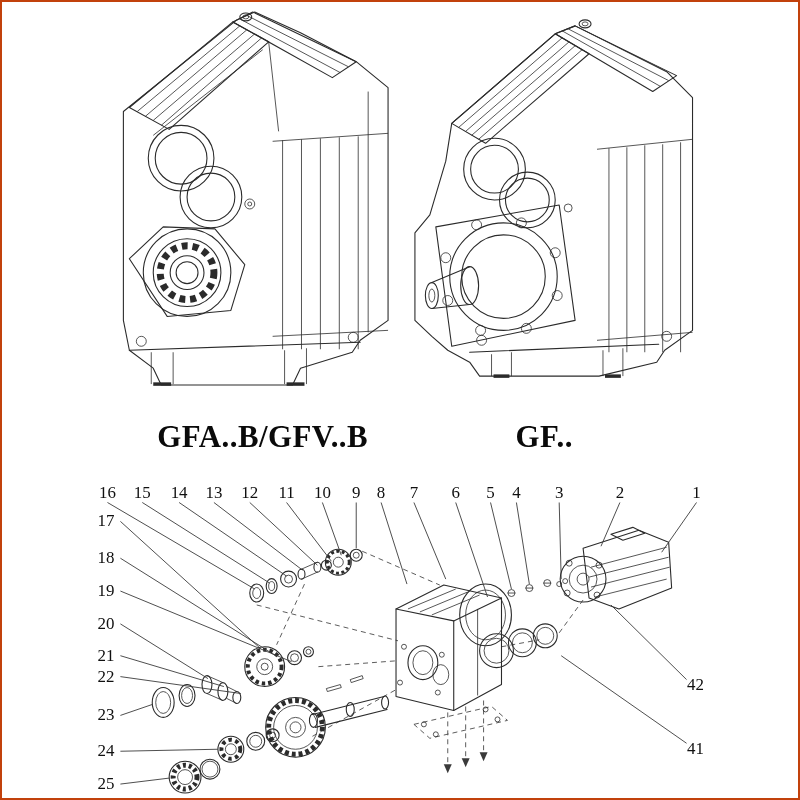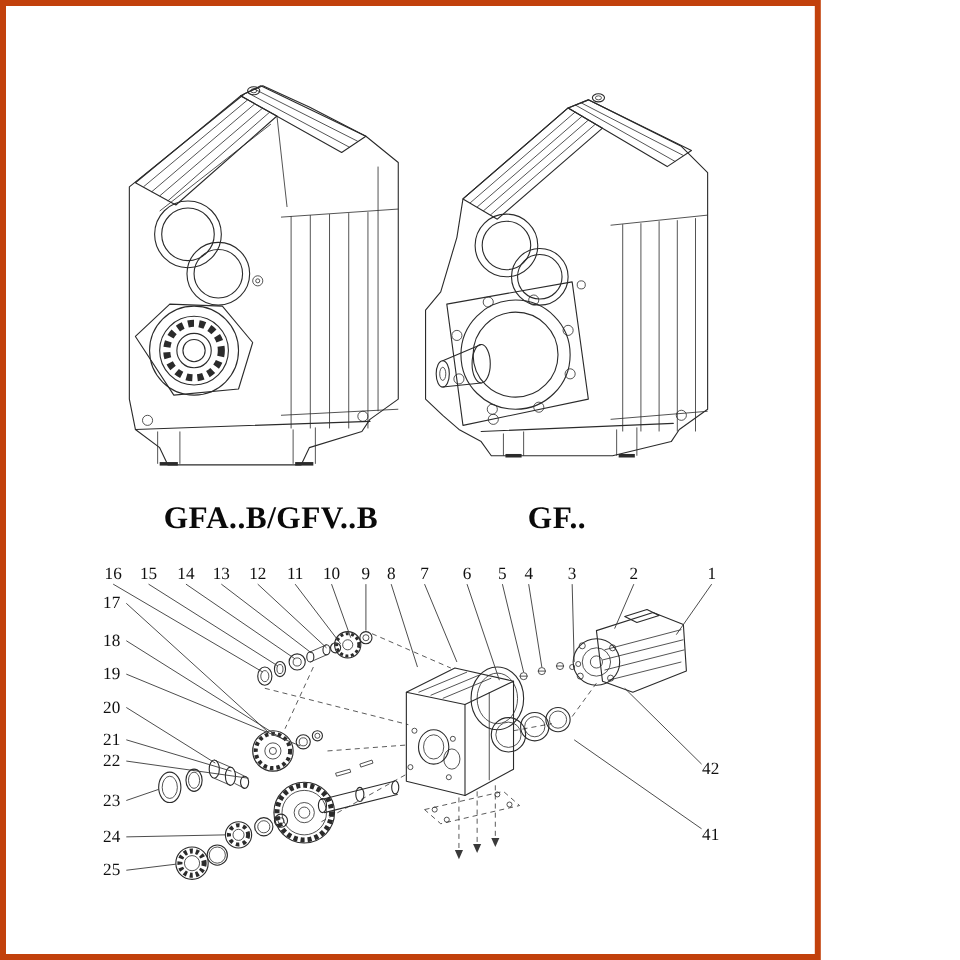--- a/index.html
+++ b/index.html
@@ -1,20 +1,20 @@
 <!DOCTYPE html>
 <html style="--line-color: #2b2b2b; --bg-color: #ffffff;"><head>
 <meta charset="utf-8">
 <style>
   :root{ --line-color:#2b2b2b; --bg-color:#ffffff; }
   html,body{ margin:0; padding:0; background:#fff; }
   .canvas{
-    position:relative; width:684px; height:800px;
+    position:relative; width:800px; height:800px;
     background:var(--bg-color);
-    border:5px solid #c2410c; box-sizing:border-box;
+    border:2px solid #c2410c; box-sizing:border-box;
     font-family:"Liberation Serif",serif;
     text-align:center;
   }
   svg{ display:block; width:100%; height:100%; }
   .ln{ fill:none; stroke:var(--line-color); stroke-width:1.1; stroke-linejoin:round; stroke-linecap:round; }
   .ln-thin{ fill:none; stroke:var(--line-color); stroke-width:0.8; }
   .teeth{ fill:none; stroke:var(--line-color); }
   .dash{ fill:none; stroke:#4a4a4a; stroke-width:0.9; stroke-dasharray:5 4; }
   .leader{ stroke:#3a3a3a; stroke-width:0.9; }
   .pad{ stroke:var(--line-color); stroke-width:3.5; }

